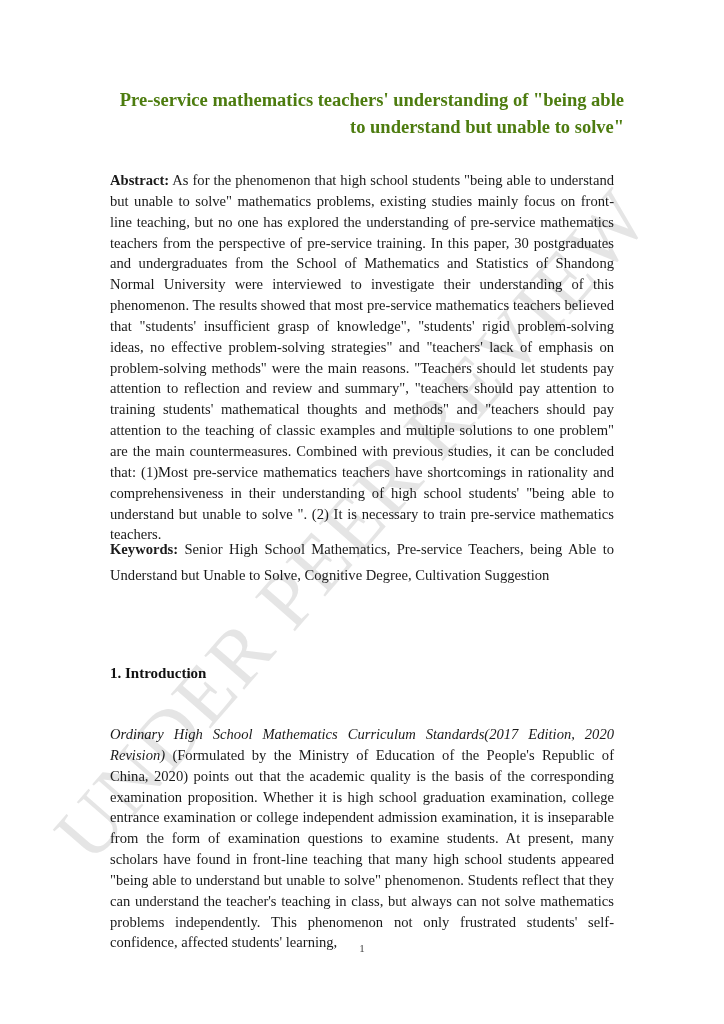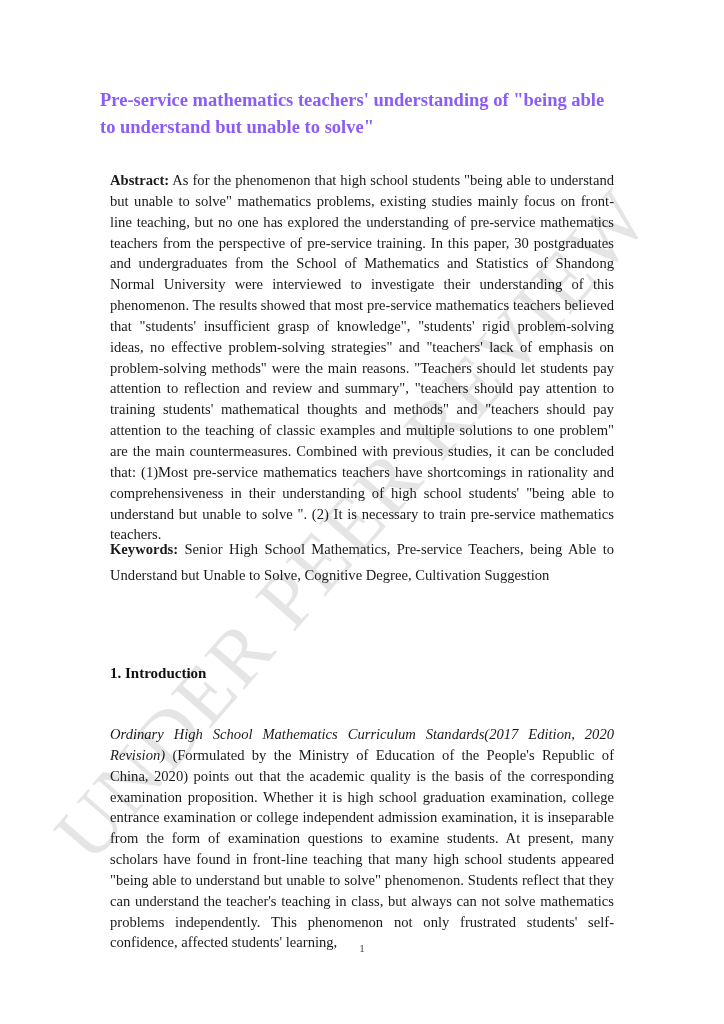--- a/index.html
+++ b/index.html
@@ -20,25 +20,25 @@
     left: 0; top: 0;
     width: 724px;
     height: 1024px;
     background: #ffffff;
   }
   .title {
     position: absolute;
     left: 100px;
     width: 524px;
     top: 87px;
-    text-align: left;
+    text-align: right;
     font-weight: bold;
     font-size: 18.5px;
     line-height: 27px;
-    color: #8b5cf6;
+    color: #4d7c0f;
   }
   .block {
     position: absolute;
     left: 110px;
     width: 504px;
     font-size: 14.6px;
     line-height: 20.85px;
     text-align: justify;
     color: #1a1a1a;
   }

